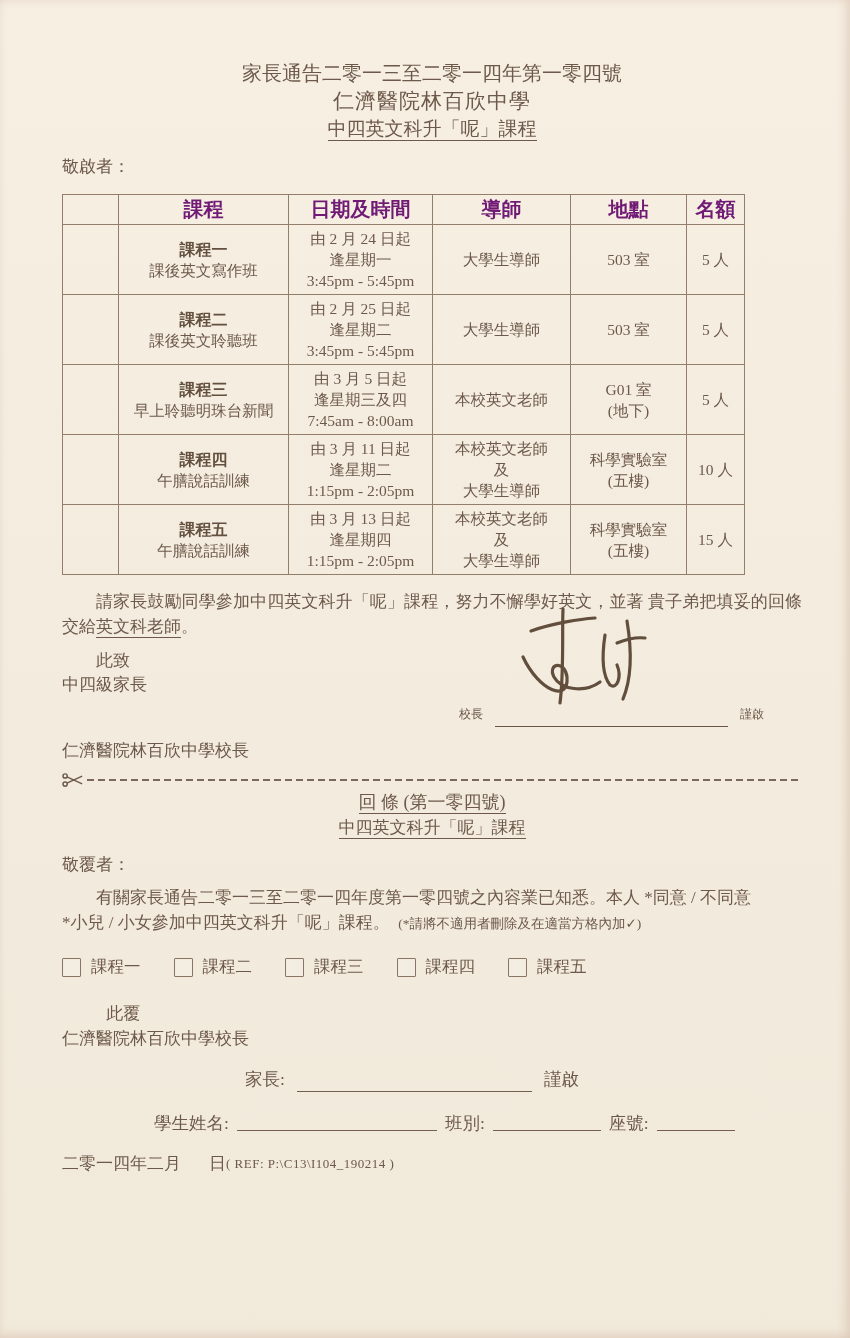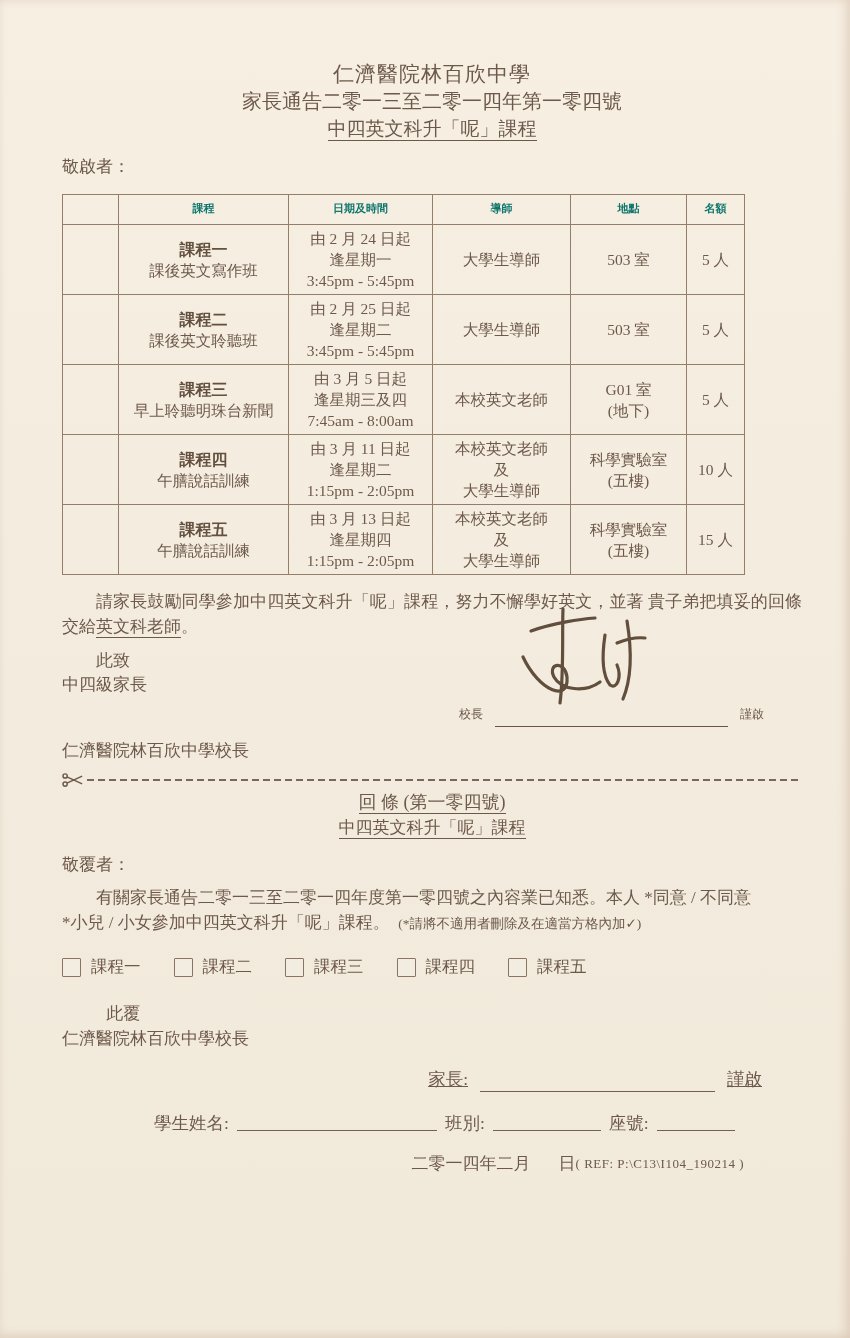--- a/index.html
+++ b/index.html
@@ -17,21 +17,21 @@
   .hdr-notice{font-size:20px;line-height:27px;}
   .hdr-title{font-size:19px;line-height:26px;margin-top:1px;}
   .uline{border-bottom:1px solid #6d594b;padding-bottom:1px;}
   .salutation{margin-top:13px;}
   .para{margin-top:10px;line-height:25px;text-align:justify;}
   .indent{text-indent:2em;}
   .blank{display:inline-block;border-bottom:1px solid #75604f;height:15px;vertical-align:-2px;}
   .b108{width:108px;} .gap36{width:36px;border-bottom:none;}
   table.courses{border-collapse:collapse;margin-top:16px;table-layout:fixed;width:682px;font-size:15.5px;}
   table.courses td,table.courses th{border:1px solid #937e6c;padding:3px 2px;text-align:center;vertical-align:middle;line-height:21px;font-weight:normal;}
-  table.courses th{font-weight:bold;font-size:11px;padding:4px 2px;color:#0f766e;font-family:Liberation Mono, monospace;}
+  table.courses th{font-weight:bold;font-size:20px;padding:4px 2px;color:#701a75;}
   th.ghost{border:none;background:none;}
   .cname{font-weight:bold;font-size:16px;color:#64503f;}
   .prewrap{white-space:pre-line;}
   .cizhi{margin-top:10px;padding-left:2em;line-height:24px;}
   .recipient{line-height:24px;}
   .sig-area{width:305px;margin:4px 38px 0 auto;position:relative;}
   .sig-row{display:flex;align-items:flex-end;gap:12px;font-size:12px;line-height:26px;}
   .sig-line{flex:1;border-bottom:1.5px solid #6a5545;}
   .sig-svg{position:absolute;left:46px;bottom:18px;width:160px;height:104px;pointer-events:none;}
   .sig-name{margin-top:3px;padding-right:64px;text-align:center;letter-spacing:5px;}
@@ -41,36 +41,36 @@
   .dashes{flex:1;height:2px;margin-left:3px;
     background:repeating-linear-gradient(90deg,#7c685b 0 7px,transparent 7px 11px);}
   .reply-title{font-size:18px;line-height:26px;}
   .reply-sub{font-size:17px;line-height:26px;}
   .note{font-size:13.5px;}
   .cbrow{margin-top:20px;display:flex;gap:33px;align-items:center;font-size:16.5px;}
   .cbgroup{display:flex;align-items:center;gap:10px;}
   .cb{width:17px;height:17px;border:1.5px solid #8a7565;border-radius:1px;background:rgba(255,255,255,.12);}
   .cifu{margin-top:24px;padding-left:2.6em;line-height:24px;}
   .to-line{line-height:26px;}
-  .parent-row{margin-top:14px;display:flex;justify-content:flex-end;align-items:flex-end;gap:12px;margin-right:40px;font-size:17.5px;line-height:26px;text-decoration:underline;}
+  .parent-row{margin-top:14px;display:flex;justify-content:center;align-items:flex-end;gap:12px;margin-right:40px;font-size:17.5px;line-height:26px;}
   .b235{width:235px;} .b200{width:200px;} .b108b{width:108px;} .b78{width:78px;}
   .student-row{margin-top:18px;display:flex;align-items:center;gap:8px;margin-left:92px;font-size:17.5px;line-height:26px;}
   .student-row .lbl{white-space:nowrap;}
   .sp28{width:28px;display:inline-block;}
-  .bottom-row{margin-top:16px;display:flex;justify-content:flex-end;align-items:flex-start;padding-right:58px;line-height:24px;}
+  .bottom-row{margin-top:16px;display:flex;justify-content:flex-start;align-items:flex-start;padding-right:58px;line-height:24px;}
   .ref{font-size:13px;letter-spacing:.5px;}
   .date-left{display:flex;align-items:baseline;}
 </style>
 </head>
 <body>
 
 <div class="page">
 
+  <div class="center hdr-notice">家長通告二零一三至二零一四年第一零四號</div>
   <div class="center hdr-school">仁濟醫院林百欣中學</div>
-  <div class="center hdr-notice">家長通告二零一三至二零一四年第一零四號</div>
   <div class="center hdr-title"><span class="uline">中四英文科升「呢」課程</span></div>
 
   <div class="salutation">敬啟者：</div>
 
 
   <table class="courses">
     <colgroup>
       <col style="width:56px">
         <col style="width:170px">
         <col style="width:144px">

